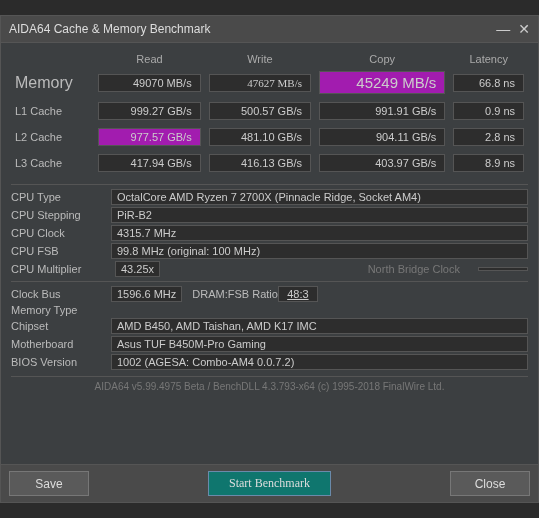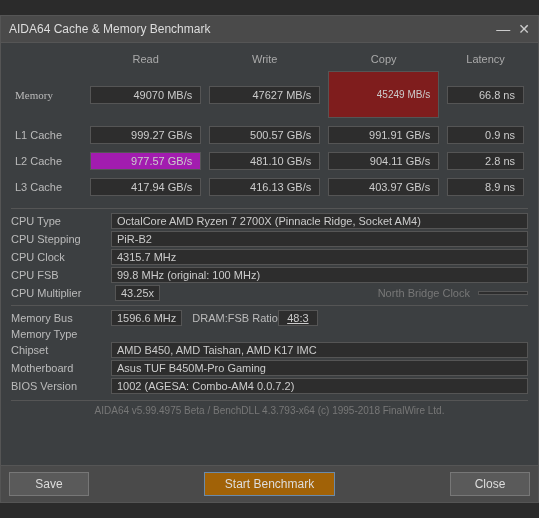--- a/index.html
+++ b/index.html
@@ -114,21 +114,21 @@
     .info-row-special {
       display: flex;
       align-items: center;
       margin-bottom: 2px;
       gap: 4px;
     }
     .nb-clock-label {
       color: #777;
       font-size: 11px;
       margin-left: auto;
-      margin-right: 4px;
+      margin-right: 14px;
     }
     .nb-clock-box {
       background: #2d2d2d;
       border: 1px solid #555;
       padding: 1px 20px 1px 5px;
       color: #ccc;
       font-size: 11px;
       min-width: 50px;
     }
     .memory-bus-row {
@@ -171,22 +171,23 @@
     .btn {
       background: #5a5a5a;
       border: 1px solid #777;
       color: #ddd;
       padding: 4px 20px;
       cursor: pointer;
       font-size: 12px;
       min-width: 80px;
     }
     .btn-primary {
-      background: #a16207;
+      background: #0f766e;
       border: 1px solid #6a8aaa;
+      font-family: Liberation Serif, serif;
     }
   </style>
 </head>
 <body>
 
 <div class="window">
   <div class="title-bar">
     <span class="title-bar-text">AIDA64 Cache &amp; Memory Benchmark</span>
     <div class="title-bar-controls">
       <button class="title-btn">—</button>
@@ -201,29 +202,29 @@
         <tr>
           <th></th>
           <th>Read</th>
           <th>Write</th>
           <th>Copy</th>
           <th>Latency</th>
         </tr>
       </thead>
       <tbody id="bench-tbody">
       <tr>
-    <td style="color:#bbb;font-size:11px;padding:2px 4px;font-family:Liberation Serif, serif;">Memory</td>
+    <td style="color:#bbb;font-size:16px;padding:2px 4px;">Memory</td>
     <td style="padding:2px 4px;">
               <span style="background:#2d2d2d;border:1px solid #555;padding:2px 8px;color:#ccc;font-size:11px;display:block;text-align:right;">49070 MB/s</span>
             </td>
-    <td style="padding:2px 4px;">
+    <td style="padding:2px 4px;font-family:Liberation Serif, serif;">
               <span style="background:#2d2d2d;border:1px solid #555;padding:2px 8px;color:#ccc;font-size:11px;display:block;text-align:right;">47627 MB/s</span>
             </td>
     <td style="padding:2px 4px;">
-              <span style="background:#7f1d1d;border:1px solid #555;padding:17px 8px;color:#ccc;font-size:10px;display:block;text-align:right;">45249 MB/s</span>
+              <span style="background:#a21caf;border:1px solid #555;padding:2px 8px;color:#ccc;font-size:15px;display:block;text-align:right;">45249 MB/s</span>
             </td>
     <td style="padding:2px 4px;">
               <span style="background:#2d2d2d;border:1px solid #555;padding:2px 8px;color:#ccc;font-size:11px;display:block;text-align:right;">66.8 ns</span>
             </td>
   </tr>
           <tr>
             <td colspan="5" style="height:2px;"></td>
           </tr>
           <tr>
     <td style="color:#bbb;font-size:11px;padding:2px 4px;">L1 Cache</td>
@@ -306,21 +307,21 @@
       <div class="info-row-special">
         <span class="info-label">CPU Multiplier</span>
         <span class="info-value-wide">43.25x</span>
         <span class="nb-clock-label">North Bridge Clock</span>
         <span class="nb-clock-box"></span>
       </div>
 
       <hr class="divider">
 
       <div class="memory-bus-row">
-        <span class="info-label">Memory Bus</span>
+        <span class="info-label">Clock Bus</span>
         <span class="info-value-wide">1596.6 MHz</span>
         <span class="dram-ratio-label">DRAM:FSB Ratio</span>
         <span class="dram-ratio-box">48:3</span>
       </div>
 
       <div class="info-row">
         <span class="info-label">Memory Type</span>
       </div>
 
       <div class="info-row">

